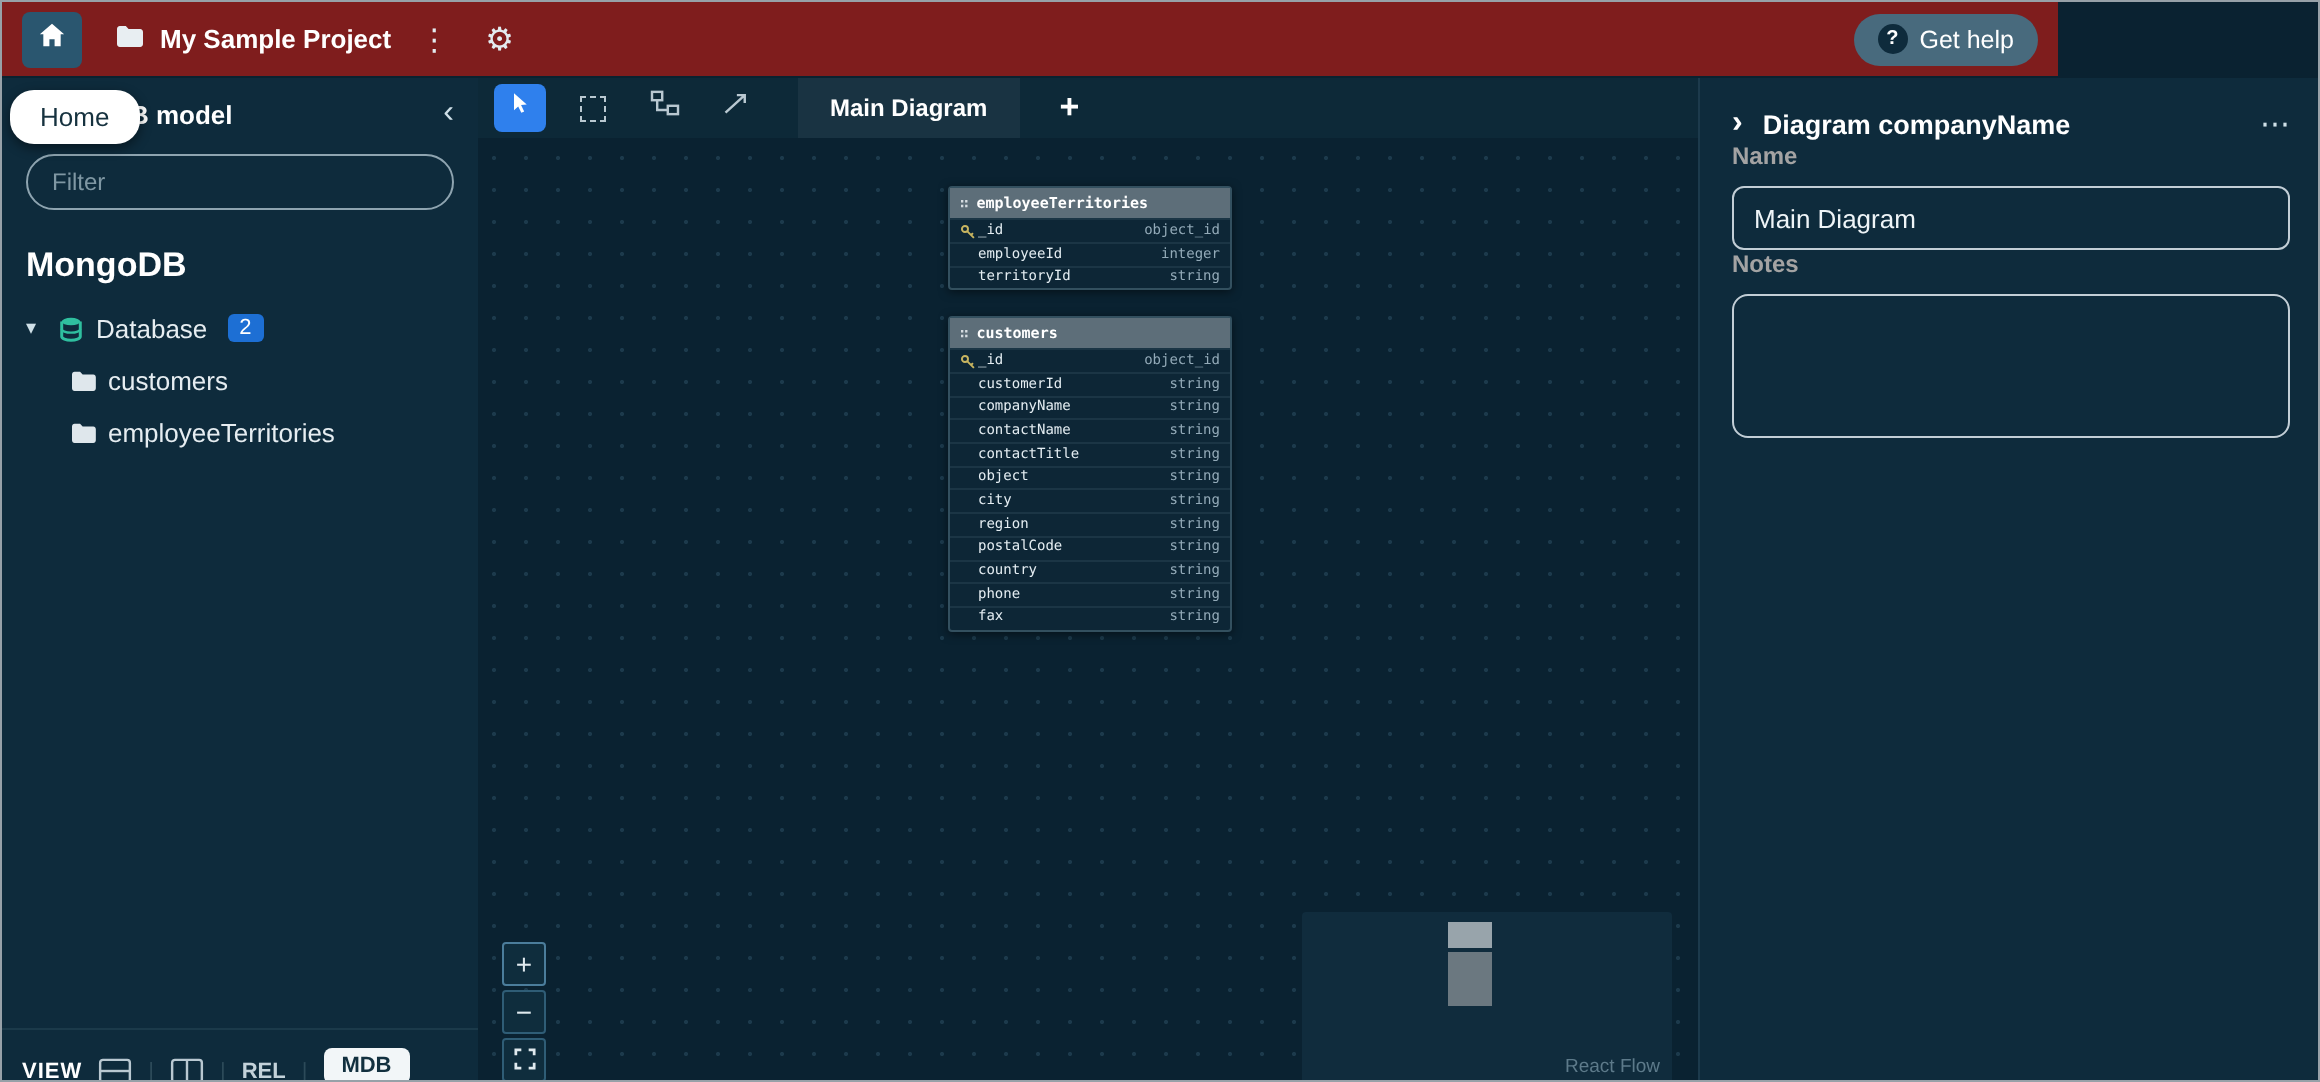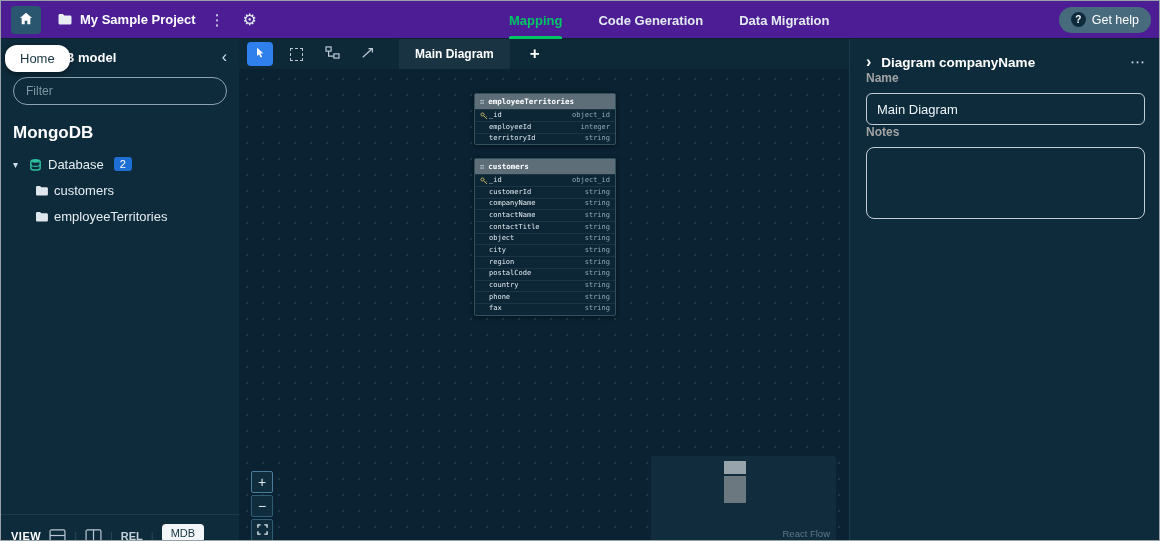--- a/index.html
+++ b/index.html
@@ -2,21 +2,21 @@
 <html><head>
 <meta charset="utf-8">
 <style>
   * { box-sizing: border-box; margin: 0; padding: 0; }
   html,body { background:#233; }
   body { font-family: "Liberation Sans", sans-serif; }
   .page { position:relative; width:1160px; height:541px; background:#0a2231; overflow:hidden;
           border:1px solid #97a1a8; }
 
   
-  .topbar { position:absolute; left:0; top:0; width:1160px; height:38px; background:#4c1d95;
+  .topbar { position:absolute; left:0; top:0; width:1028px; height:38px; background:#7f1d1d;
             display:flex; align-items:center; padding:0 10px; gap:10px; z-index:5;
             border-bottom:1px solid #0a2230; }
   .home-btn { width:30px; height:28px; border-radius:4px; background:#2a566f; display:flex;
               align-items:center; justify-content:center; cursor:pointer; }
   .proj { display:flex; align-items:center; gap:8px; margin-left:6px; }
   .proj-name { color:#fff; font-weight:bold; font-size:13px; }
   .kebab { color:#e3ebf0; font-size:15px; padding:0 4px; cursor:pointer; }
   .gear { color:#e3ebf0; font-size:16px; padding:0 4px; cursor:pointer; }
   .top-tabs { position:absolute; left:508px; top:0; height:38px; display:flex; gap:36px; align-items:center; }
   .top-tab { color:#e3ebf0; font-weight:bold; font-size:13px; height:38px; display:flex;
@@ -47,21 +47,21 @@
   .tree-row.child { padding-left:34px; }
   .caret { color:#cfe0e8; font-size:10px; width:10px; }
   .badge { background:#1d6fd4; color:#fff; font-size:11px; border-radius:3px; padding:1px 6px; margin-left:4px; }
   .ticon { display:flex; align-items:center; }
   .sb-footer { position:absolute; left:0; right:0; bottom:0; height:28px; display:flex; align-items:flex-end;
                gap:8px; padding:0 10px; border-top:1px solid #1b3a4a; background:#0e2b3c; }
   .view-lbl { color:#fff; font-weight:bold; font-size:11px; letter-spacing:.5px; }
   .sep { color:#2c4a59; font-size:11px; }
   .ftr-icon { display:flex; align-items:center; cursor:pointer; }
   .rel-btn { color:#c3d2da; font-weight:bold; font-size:11px; cursor:pointer; }
-  .mdb-btn { background:#f2f6f8; color:#12303f; font-weight:normal; font-size:11px; border-radius:4px;
+  .mdb-btn { background:#f2f6f8; color:#12303f; font-weight:bold; font-size:11px; border-radius:4px;
              padding:3px 9px; cursor:pointer; }
 
   
   .canvas { position:absolute; left:238px; top:38px; width:610px; height:503px; background:#0a2231;
             background-image:radial-gradient(#1c3a4c 1px, transparent 1.1px); background-size:16px 16px; }
   .cv-toolbar { position:absolute; left:0; top:0; right:0; height:30px; background:#0d2938;
                 display:flex; align-items:center; padding-left:8px; gap:10px; z-index:3; }
   .tool-btn { width:26px; height:24px; border-radius:4px; display:flex; align-items:center;
               justify-content:center; cursor:pointer; }
   .tool-btn.active { background:#2f80ed; }
@@ -126,25 +126,20 @@
       <span>
         <svg width="15" height="12" viewBox="0 0 14 12">
             <path d="M1 2.5 C1 1.7 1.6 1 2.4 1 h3 l1.4 1.5 h5.8 c0.8 0 1.4 0.7 1.4 1.5 v6 c0 0.8 -0.6 1.5 -1.4 1.5 H2.4 C1.6 11.5 1 10.8 1 10 Z" fill="#e8eef2"></path>
           </svg>
       </span>
       <span class="proj-name">My Sample Project</span>
     </div>
     <span class="kebab">⋮</span>
     <span class="gear">⚙</span>
 
-    <div class="top-tabs">
-      <div class="top-tab active">Mapping</div>
-      <div class="top-tab">Code Generation</div>
-      <div class="top-tab">Data Migration</div>
-    </div>
 
     <div class="gethelp">
       <span class="help-circ">?</span>
       <span>Get help</span>
     </div>
   </div>
 
   <div class="tooltip">Home</div>
 
   <div class="sidebar">

